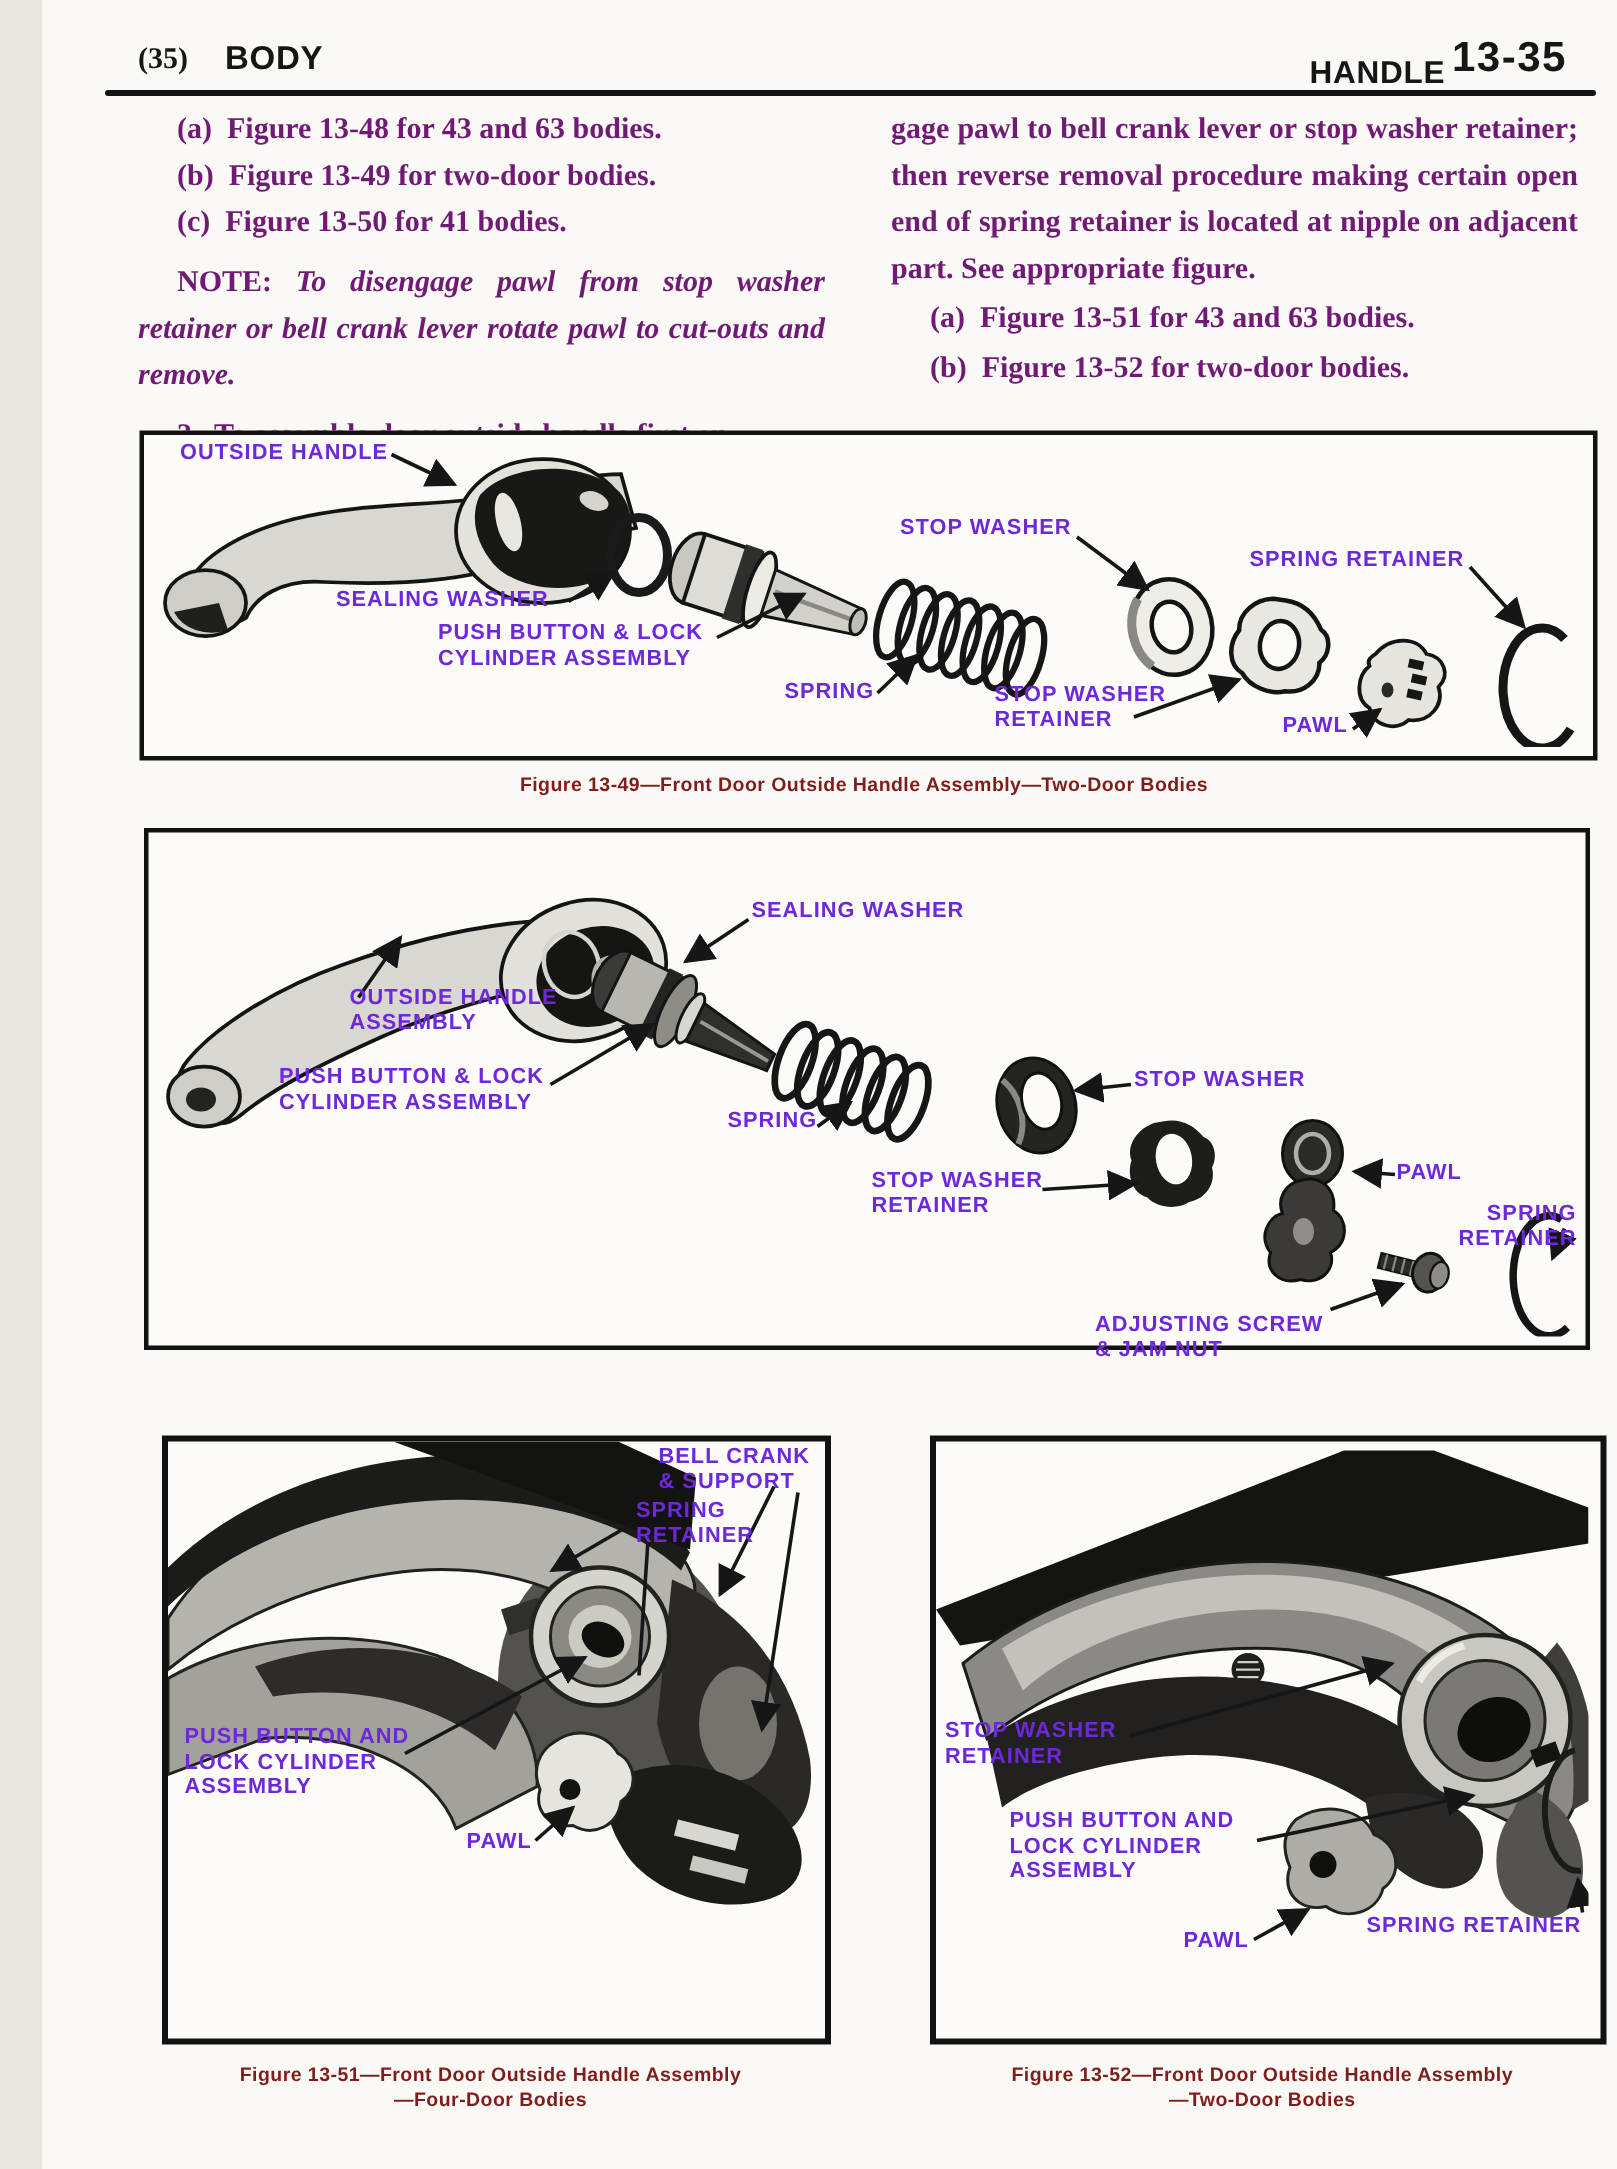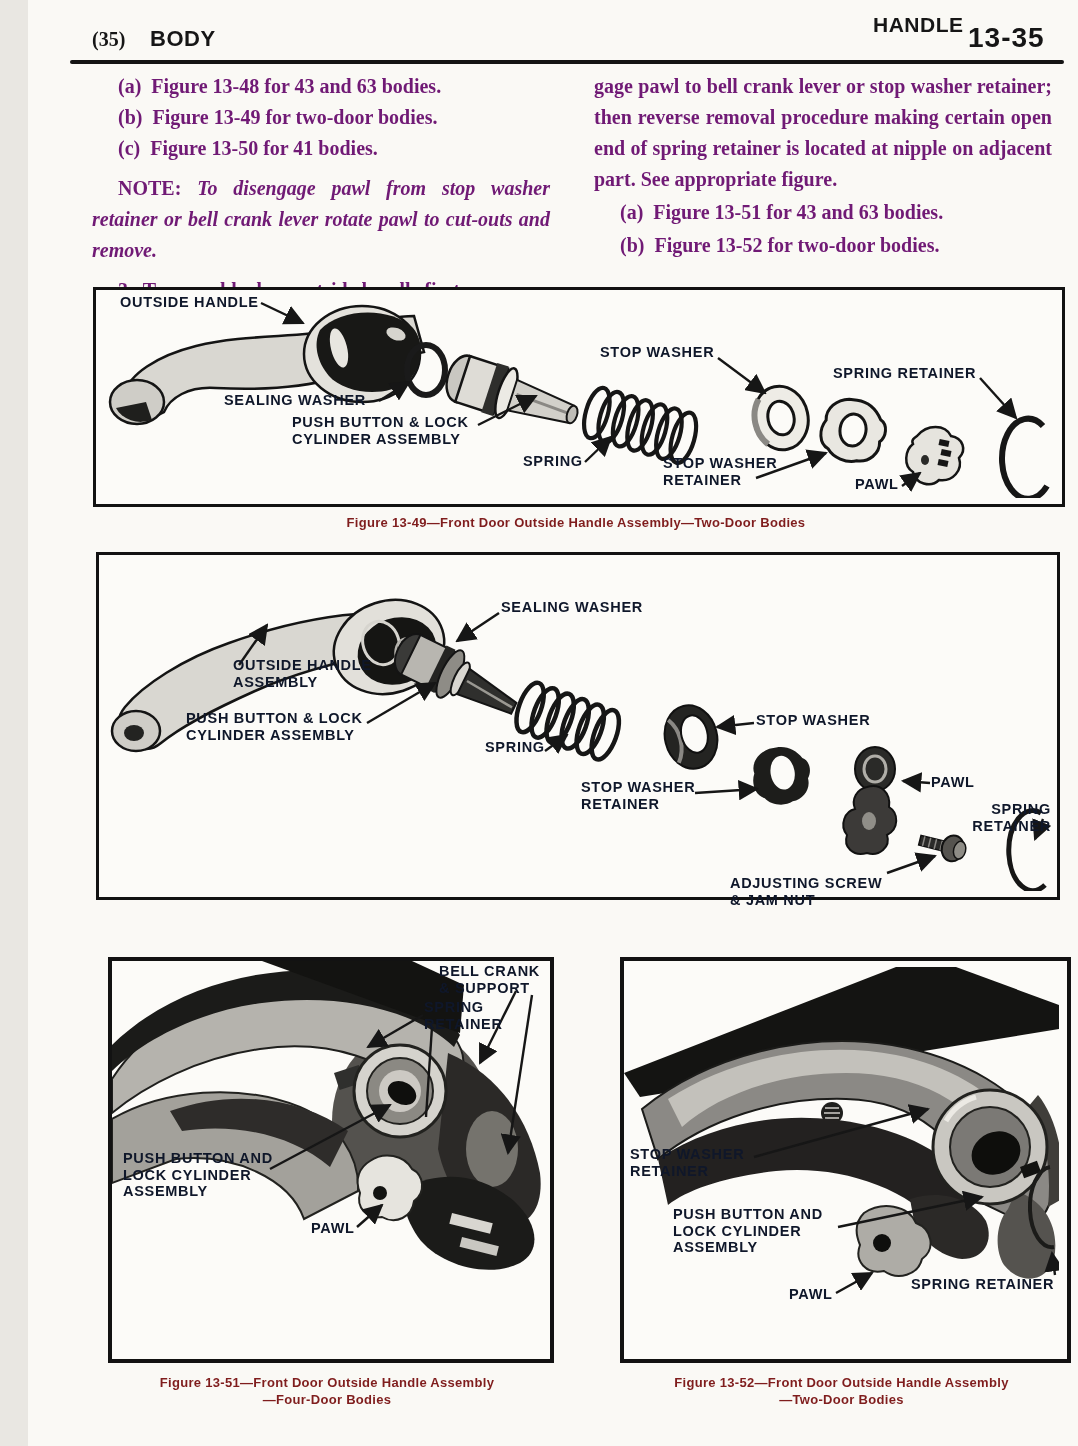--- a/index.html
+++ b/index.html
@@ -2,39 +2,39 @@
 <html><head>
 <meta charset="utf-8">
 <style>
   html,body{margin:0;padding:0;}
   body{background:#e9e7e2;}
   .page{position:relative;width:1078px;height:1446px;background:#faf9f5;overflow:hidden;
         font-family:"Liberation Sans",sans-serif;color:#161616;margin-left:28px;}
   
   .hdr-ref{position:absolute;left:64px;top:27px;font:bold 20px/24px "Liberation Serif",serif;}
   .hdr-sect{position:absolute;left:122px;top:26px;font:bold 22px/26px "Liberation Sans",sans-serif;letter-spacing:.5px;}
-  .hdr-topic{position:absolute;left:845px;top:12px;font:bold 21px/25px "Liberation Sans",sans-serif;letter-spacing:.5px;text-align:right;}
+  .hdr-topic{position:absolute;left:845px;top:36px;font:bold 21px/25px "Liberation Sans",sans-serif;letter-spacing:.5px;text-align:right;}
   .hdr-num{position:absolute;left:940px;top:22px;font:bold 28px/31px "Liberation Sans",sans-serif;letter-spacing:1px;}
   .hdr-rule{position:absolute;left:42px;top:60px;width:994px;height:4px;background:#141414;border-radius:2px;}
   
   .col{position:absolute;top:71px;font:bold 20px/31px "Liberation Serif",serif;color:#701a75;}
   .col-left{left:64px;width:458px;}
   .col-right{left:566px;width:458px;}
   .col p{margin:0;}
   .li{white-space:pre-wrap;text-indent:26px;}
   .note{margin-top:9px !important;text-indent:26px;text-align:justify;}
   .note i{font-style:italic;}
   .step{margin-top:9px !important;}
   .para{text-align:justify;}
   .col-right .li{margin-top:2px;}
   
   .figbox{position:absolute;border:3px solid #121212;background:#fcfbf8;}
   .figbox svg{position:absolute;left:0;top:0;}
   .plabel{position:absolute;font:bold 14.5px/16.5px "Liberation Sans",sans-serif;
-          letter-spacing:.7px;color:#0f172a;white-space:pre-line;}
+          letter-spacing:.7px;color:#6d28d9;white-space:pre-line;}
   .plabel.r{text-align:right;}
   .caption{position:absolute;text-align:center;font:bold 13px/17px "Liberation Sans",sans-serif;
            letter-spacing:.3px;color:#7f1d1d;white-space:pre-line;}
 </style>
 </head>
 <body>
 
 <div class="page">
 
   <div class="hdr-ref">(35)</div>

